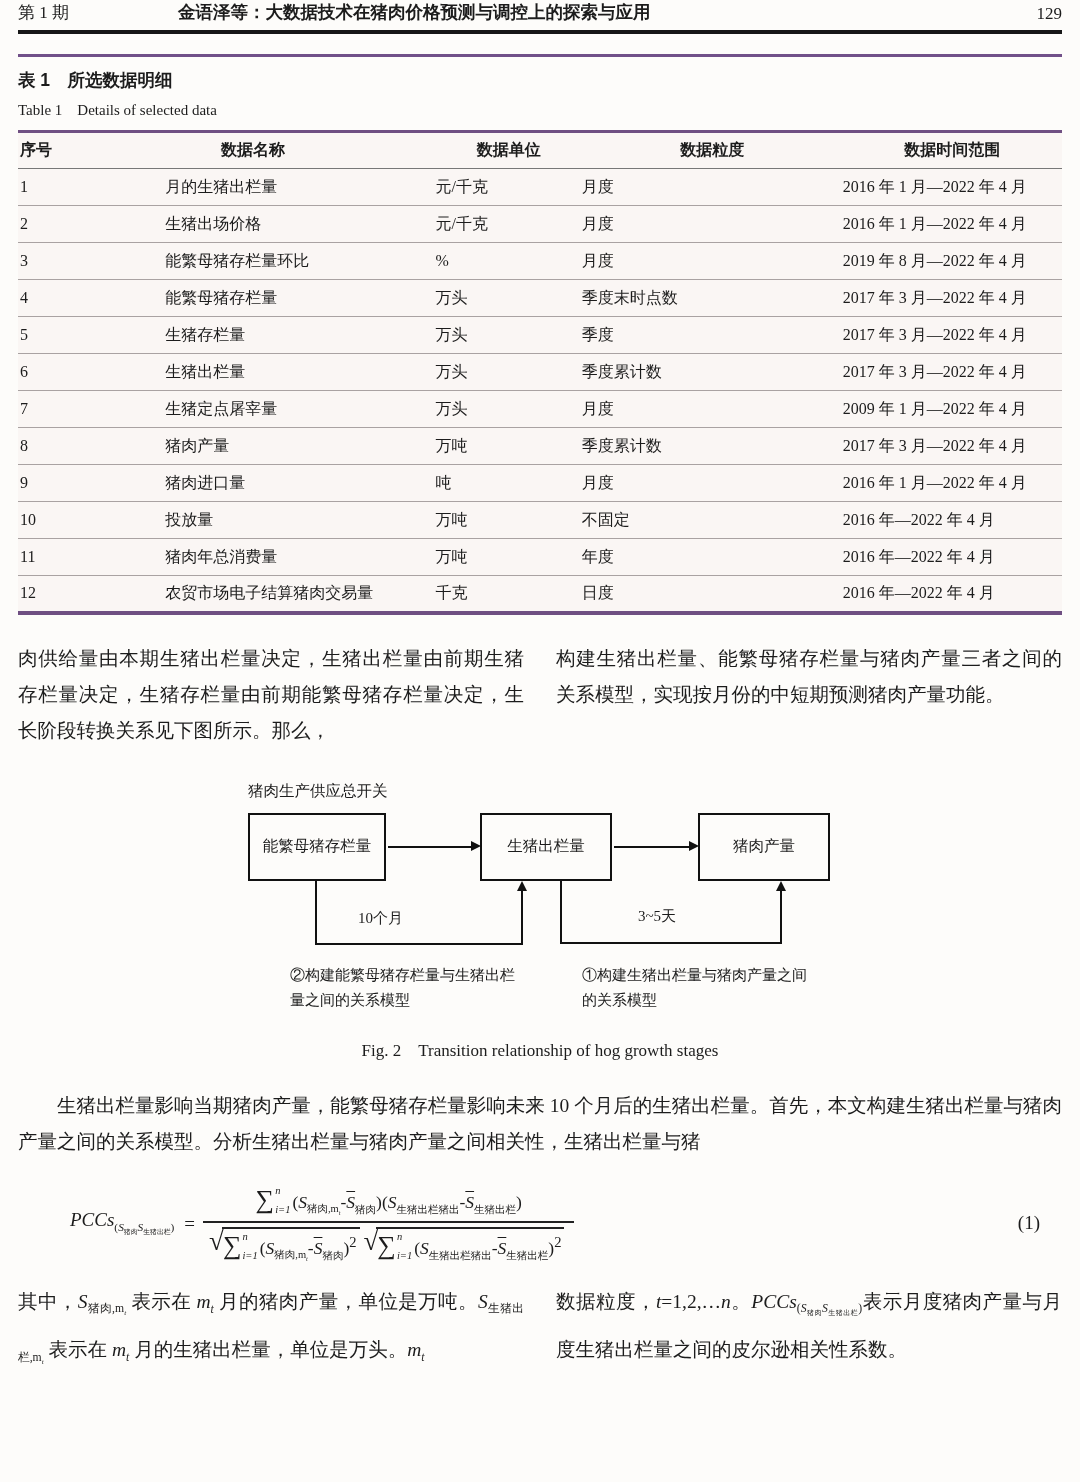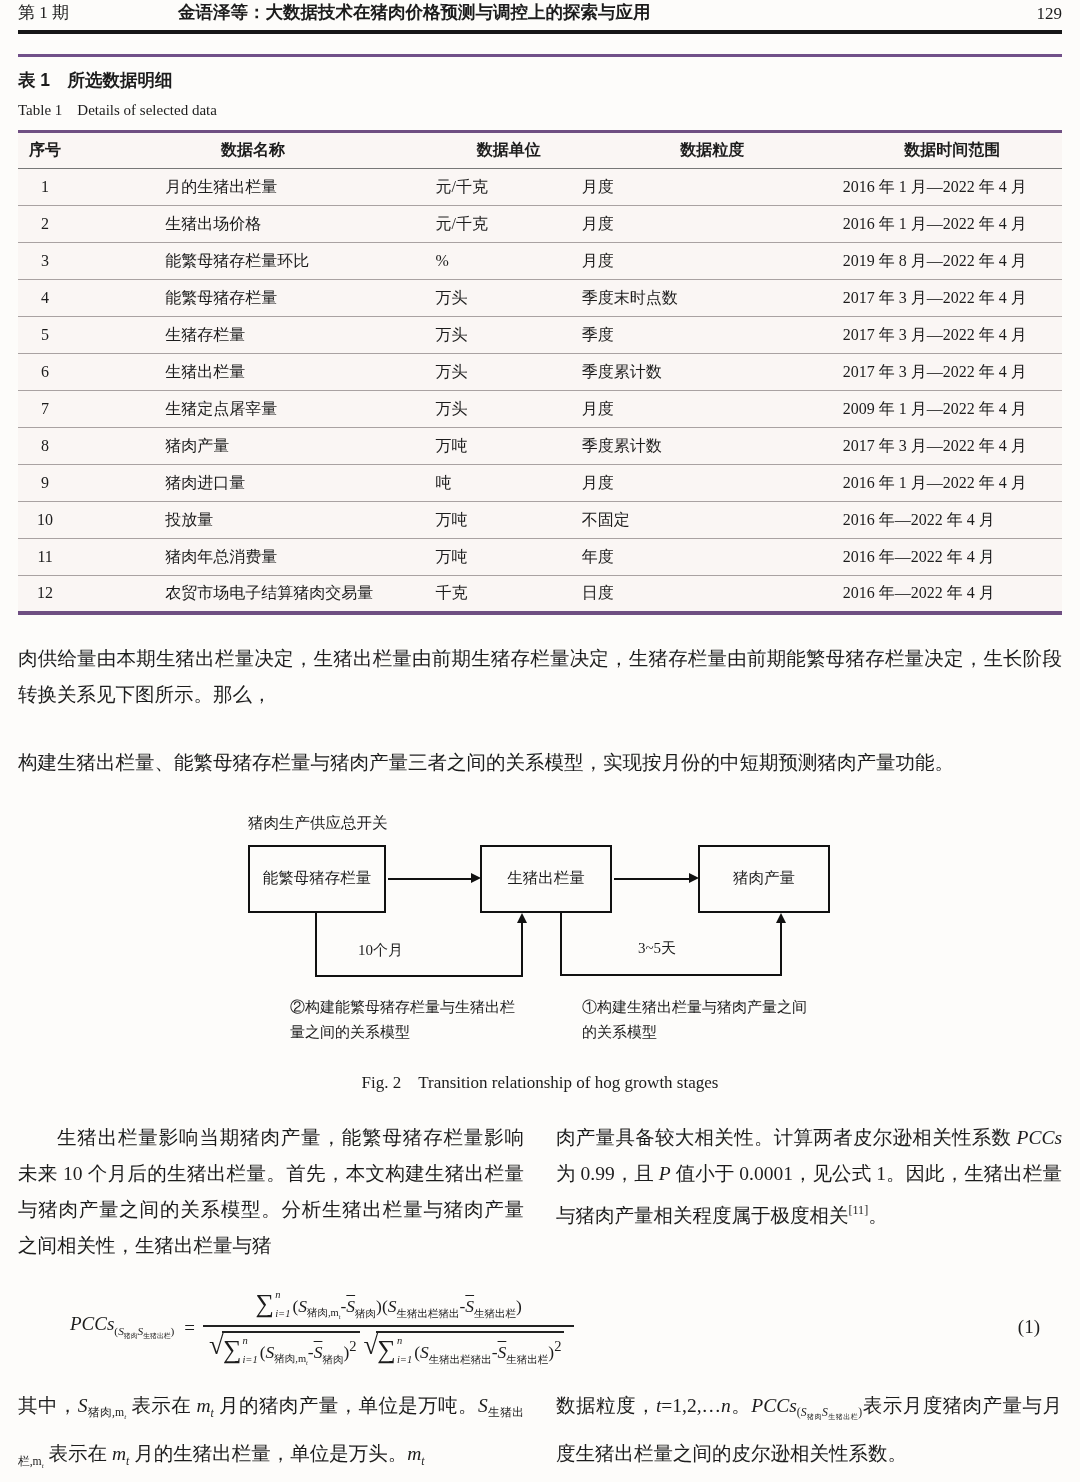--- a/index.html
+++ b/index.html
@@ -20,30 +20,30 @@
   .tcap-zh { margin-top:11px; font-family:"Liberation Sans", sans-serif; font-weight:bold; font-size:17.5px; }
   .tcap-en { margin-top:9px; font-size:15px; }
   
   table { width:100%; border-collapse:collapse; margin-top:10px;
           border-top:3px solid #6f4f82; border-bottom:4px solid #6f4f82;
           background:#faf6f4; font-size:16px; }
   thead th { font-family:"Liberation Sans", sans-serif; font-weight:bold; height:37px;
              border-bottom:1px solid #777; text-align:center; }
   tbody td { height:37px; border-bottom:1px solid #a9a2a2; text-align:left; }
   tbody tr:last-child td { border-bottom:none; }
-  th.c1, td.c1 { width:5%; text-align:center; padding-left:2px; }
+  th.c1, td.c1 { width:5%; text-align:left; padding-left:2px; }
   th.c2 { width:35%; }
   td.c2 { text-align:left; padding-left:95px; }
   th.c3, td.c3 { width:14%; }
   th.c4, td.c4 { width:25%; }
   th.c5, td.c5 { width:21%; }
   
   .cols { display:flex; gap:32px; }
   .col { flex:1; font-size:19.5px; line-height:36px; text-align:justify; }
-  .cols.top { margin-top:26px;flex-direction:column; }
+  .cols.top { margin-top:26px; }
   .cols.mid { margin-top:26px; }
   .indent { text-indent:2em; }
   .it { font-style:italic; }
   sub { font-size:0.6em; }
   sup.ref { font-size:0.62em; }
   
   .fig { position:relative; width:720px; height:245px; margin:36px 0 0 212px;
          font-size:15.5px; }
   .fig .switch-label { position:absolute; left:18px; top:-4px; }
   .fbox { position:absolute; top:28px; height:68px; border:2px solid #111;
@@ -226,21 +226,20 @@
     <div class="loop-label" style="left:408px; top:122px;">3~5天</div>
 
     <div class="fnote left">②构建能繁母猪存栏量与生猪出栏量之间的关系模型</div>
     <div class="fnote right">①构建生猪出栏量与猪肉产量之间的关系模型</div>
   </div>
 
   <div class="fcap-en">Fig. 2　Transition relationship of hog growth stages</div>
 
   <div class="cols mid">
     <p class="col indent">生猪出栏量影响当期猪肉产量，能繁母猪存栏量影响未来 10 个月后的生猪出栏量。首先，本文构建生猪出栏量与猪肉产量之间的关系模型。分析生猪出栏量与猪肉产量之间相关性，生猪出栏量与猪</p>
-    <p class="col"><span>肉产量具备较大相关性。计算两者皮尔逊相关性系数 </span><span class="it">PCCs</span><span> 为 0.99，且 </span><span class="it">P</span><span> 值小于 0.0001，见公式 1。因此，生猪出栏量与猪肉产量相关程度属于极度相关</span><sup class="ref">[11]</sup><span>。</span></p>
   </div>
 
   <div class="formula">
     <span><span class="it">PCCs</span><sub><span>(</span><span class="it">S</span><sub>猪肉</sub><span class="it">S</span><sub>生猪出栏</sub><span>)</span></sub></span>
     <span class="eqs">=</span>
     <span class="frac">
       <span class="num"><span class="sum">
             <span class="sigma">∑</span>
             <span class="limits">
               <span>n</span>

